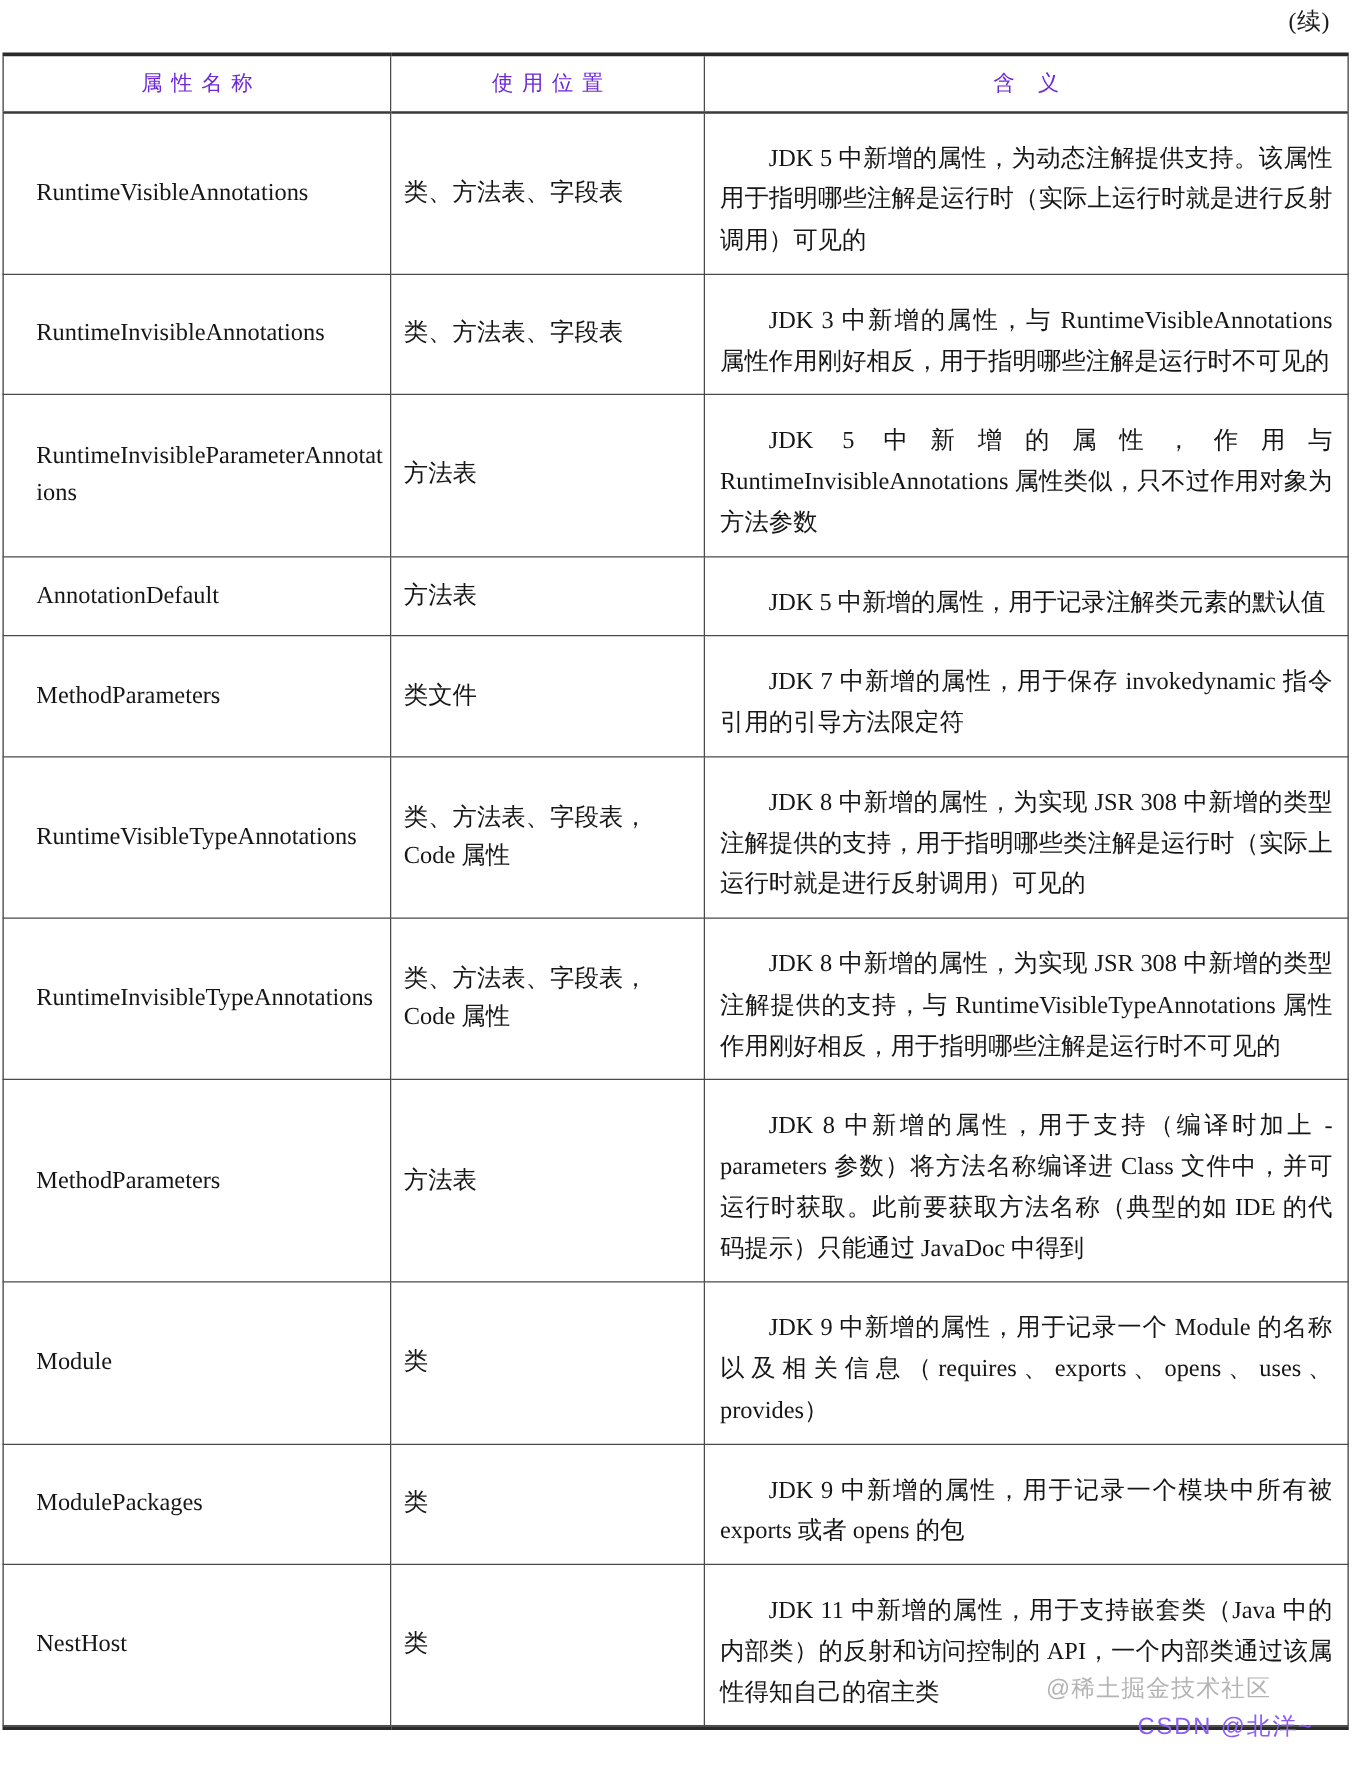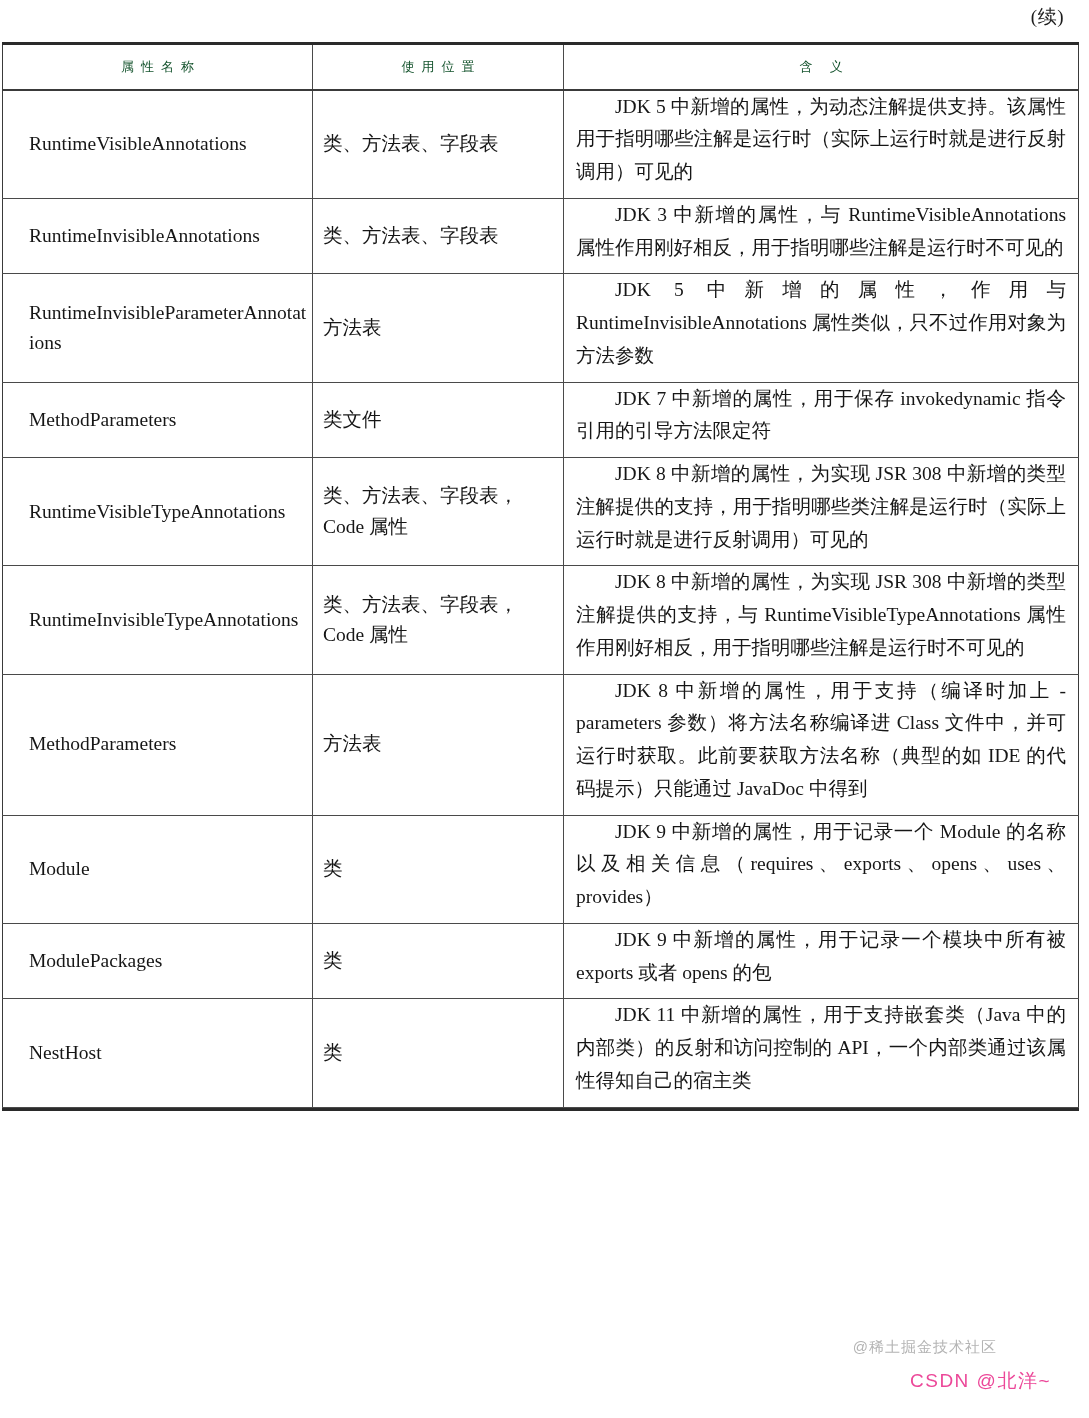--- a/index.html
+++ b/index.html
@@ -78,25 +78,25 @@
   }
 
   table.attr-table th:first-child,
   table.attr-table td:first-child { border-left: 1.6px solid #3a3a3a; }
   table.attr-table th:last-child,
   table.attr-table td:last-child  { border-right: 1.6px solid #3a3a3a; }
 
   .th-text {
     display: block;
     text-align: center;
-    font-size: 13px;
+    font-size: 17px;
     font-weight: 400;
     letter-spacing: 7px;
     text-indent: 7px;
-    color: #14532d;
+    color: #6d28d9;
   }
 
   .cell-name {
     display: block;
     font-size: 19.5px;
     line-height: 1.55;
     padding: 8px 4px 8px 26px;
     text-align: left;
     word-break: break-word;
     color: #161616;
@@ -106,51 +106,51 @@
     font-size: 19.5px;
     line-height: 1.55;
     padding: 8px 10px;
     text-align: left;
     color: #161616;
   }
   .cell-mean {
     display: block;
     font-size: 19.5px;
     line-height: 1.68;
-    padding: 0 12px 9px 12px;
+    padding: 21px 12px 9px 12px;
     text-align: justify;
     text-align-last: left;
     text-indent: 2em;
     color: #161616;
     hyphens: none;
   }
 
   tbody tr { }
 
   
   .watermark {
     position: absolute;
     color: #b4b4b4;
     font-family: "Liberation Sans", "DejaVu Sans", sans-serif;
     white-space: nowrap;
     pointer-events: none;
     user-select: none;
   }
   .wm-juejin {
-    right: 92px;
+    right: 72px;
     top: 1338px;
-    font-size: 15px;
+    font-size: 19px;
     letter-spacing: 1px;
   }
   .wm-csdn {
     right: 38px;
     top: 1368px;
     font-size: 19px;
     letter-spacing: 1.5px;
-    color: #ec4899;
+    color: #8b5cf6;
   }
 </style>
 </head>
 <body>
 
 <div class="page">
 
   <div class="cont-wrap">
     <span class="cont-label">(续)</span>
   </div>
@@ -203,20 +203,31 @@
           </td>
           <td>
             <span class="cell-where">方法表</span>
           </td>
           <td>
             <span class="cell-mean">JDK 5 中新增的属性，作用与 RuntimeInvisibleAnnotations 属性类似，只不过作用对象为方法参数</span>
           </td>
         </tr>
         <tr>
           <td>
+            <span class="cell-name">AnnotationDefault</span>
+          </td>
+          <td>
+            <span class="cell-where">方法表</span>
+          </td>
+          <td>
+            <span class="cell-mean">JDK 5 中新增的属性，用于记录注解类元素的默认值</span>
+          </td>
+        </tr>
+        <tr>
+          <td>
             <span class="cell-name">MethodParameters</span>
           </td>
           <td>
             <span class="cell-where">类文件</span>
           </td>
           <td>
             <span class="cell-mean">JDK 7 中新增的属性，用于保存 invokedynamic 指令引用的引导方法限定符</span>
           </td>
         </tr>
         <tr>

